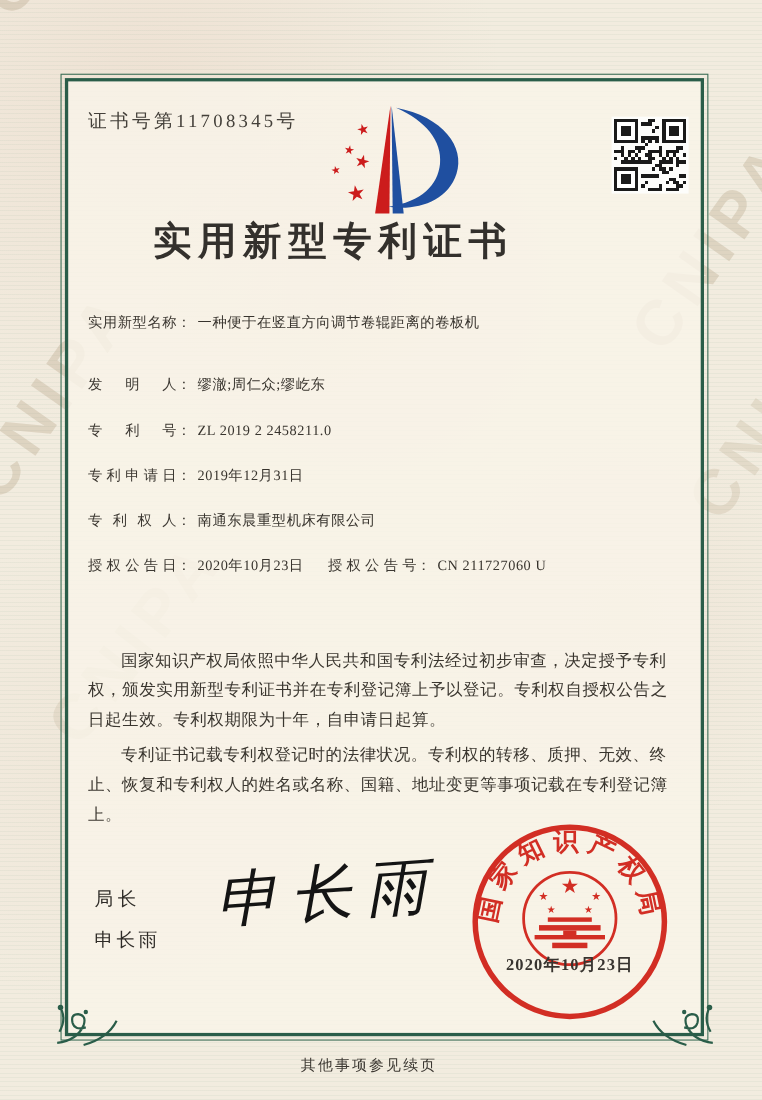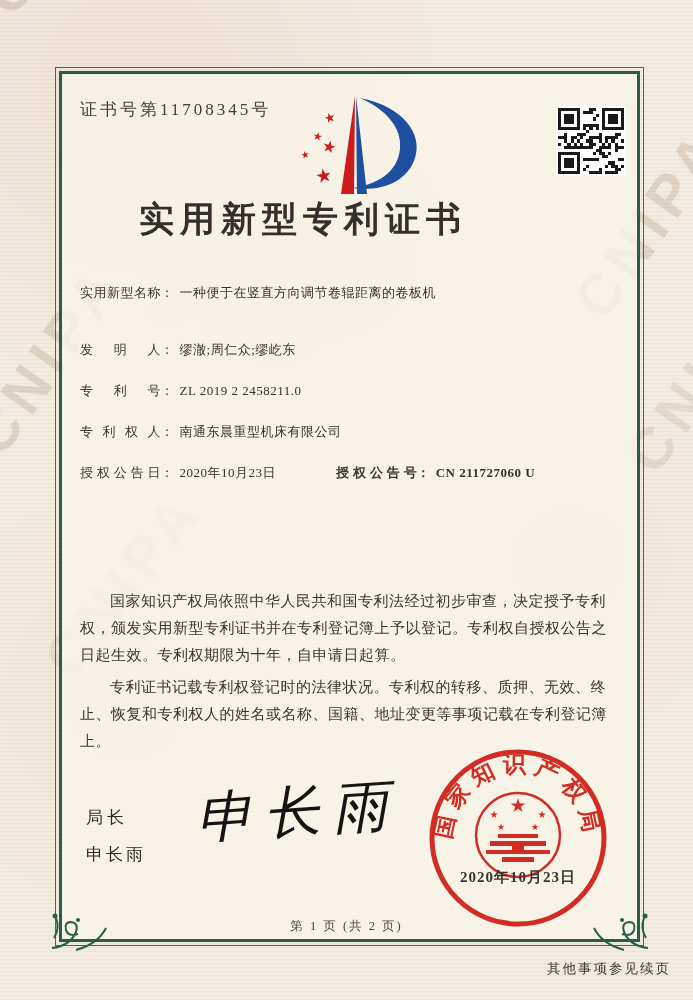--- a/index.html
+++ b/index.html
@@ -46,33 +46,33 @@
   .title{
     position:absolute;left:0;top:196px;width:606px;text-align:center;
     font-size:35px;font-weight:bold;letter-spacing:6px;color:#33302c;
   }
   .fields{position:absolute;left:80px;top:284px;width:540px;font-size:13px;}
   .frow{margin-bottom:21px;height:20px;white-space:nowrap;}
   .frow.first{margin-bottom:37px;}
   .flabel{display:inline-block;min-width:6.2em;text-align:justify;text-align-last:justify;vertical-align:top;color:#3c3832;}
   .fcolon{display:inline-block;margin-right:6px;color:#3c3832;}
   .fvalue{color:#37332d;letter-spacing:0.5px;}
-  .pair2{margin-left:60px;font-weight:bold;}
+  .pair2{margin-left:22px;}
   .paras{position:absolute;left:80px;top:588px;width:534px;font-size:15px;line-height:27px;color:#3a362f;}
   .paras p{margin:0 0 5px 0;text-indent:2em;letter-spacing:0.5px;}
   .director{position:absolute;left:86px;top:806px;font-size:17px;letter-spacing:4px;color:#2e2b27;}
   .director .name{margin-top:14px;letter-spacing:3px;}
   .signature{
     position:absolute;left:196px;top:774px;width:230px;
     font-size:56px;color:#141414;letter-spacing:12px;
     transform:rotate(-4deg);font-style:italic;white-space:nowrap;
   }
   .seal{position:absolute;left:426px;top:746px;width:184px;height:184px;opacity:0.95;}
   .page-no{position:absolute;left:0;top:918px;width:693px;text-align:center;font-size:12.5px;letter-spacing:2px;color:#4a463e;}
-  .cont-note{position:absolute;left:0;top:960px;width:671px;text-align:right;font-size:13.5px;letter-spacing:2px;color:#3c3832;}
+  .cont-note{position:absolute;left:0;top:960px;width:671px;text-align:center;font-size:13.5px;letter-spacing:2px;color:#3c3832;}
 </style>
 </head>
 <body>
 
 <div class="sheet">
 
   <div class="wm" style="left:-30px;top:-14px;transform:rotate(-52deg);">CNIPA</div>
   <div class="wm" style="left:560px;top:292px;transform:rotate(-55deg);">CNIPA</div>
   <div class="wm" style="left:-42px;top:428px;transform:rotate(-55deg);">CNIPA</div>
   <div class="wm" style="left:30px;top:648px;transform:rotate(-52deg);opacity:0.6;">CNIPA</div>
@@ -244,20 +244,23 @@
       <div class="frow first">
         <span class="flabel">实用新型名称</span><span class="fcolon">：</span><span class="fvalue">一种便于在竖直方向调节卷辊距离的卷板机</span>
       </div>
       <div class="frow">
         <span class="flabel">发明人</span><span class="fcolon">：</span><span class="fvalue">缪澈;周仁众;缪屹东</span>
       </div>
       <div class="frow">
         <span class="flabel">专利号</span><span class="fcolon">：</span><span class="fvalue">ZL 2019 2 2458211.0</span>
       </div>
       <div class="frow">
+        <span class="flabel">专利申请日</span><span class="fcolon">：</span><span class="fvalue">2019年12月31日</span>
+      </div>
+      <div class="frow">
         <span class="flabel">专利权人</span><span class="fcolon">：</span><span class="fvalue">南通东晨重型机床有限公司</span>
       </div>
       <div class="frow">
         <span class="flabel">授权公告日</span><span class="fcolon">：</span><span class="fvalue">2020年10月23日</span><span class="pair2"><span class="flabel">授权公告号</span><span class="fcolon">：</span><span class="fvalue">CN 211727060 U</span></span>
       </div>
     </div>
 
     <div class="paras">
       <p>国家知识产权局依照中华人民共和国专利法经过初步审查，决定授予专利权，颁发实用新型专利证书并在专利登记簿上予以登记。专利权自授权公告之日起生效。专利权期限为十年，自申请日起算。</p>
       <p>专利证书记载专利权登记时的法律状况。专利权的转移、质押、无效、终止、恢复和专利权人的姓名或名称、国籍、地址变更等事项记载在专利登记簿上。</p>
@@ -289,17 +292,16 @@
         </g>
         <rect x="72" y="88" width="40" height="4"></rect>
         <rect x="64" y="95" width="56" height="5"></rect>
         <rect x="60" y="104" width="64" height="4"></rect>
         <rect x="86" y="100" width="12" height="4"></rect>
         <rect x="76" y="111" width="32" height="5"></rect>
       </g>
       <text x="92" y="136" text-anchor="middle" font-size="15" font-weight="bold" fill="#2e2a26" letter-spacing="1">2020年10月23日</text>
     </svg>
 
-    <div class="page-no">第 1 页 (共 2 页)</div>
     <div class="cont-note">其他事项参见续页</div>
 
   </div>
 </div>
 
 </body></html>

